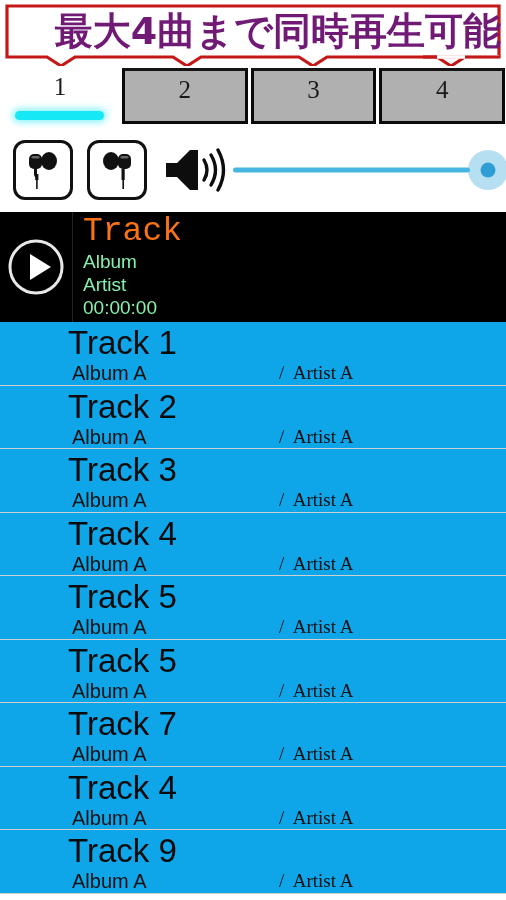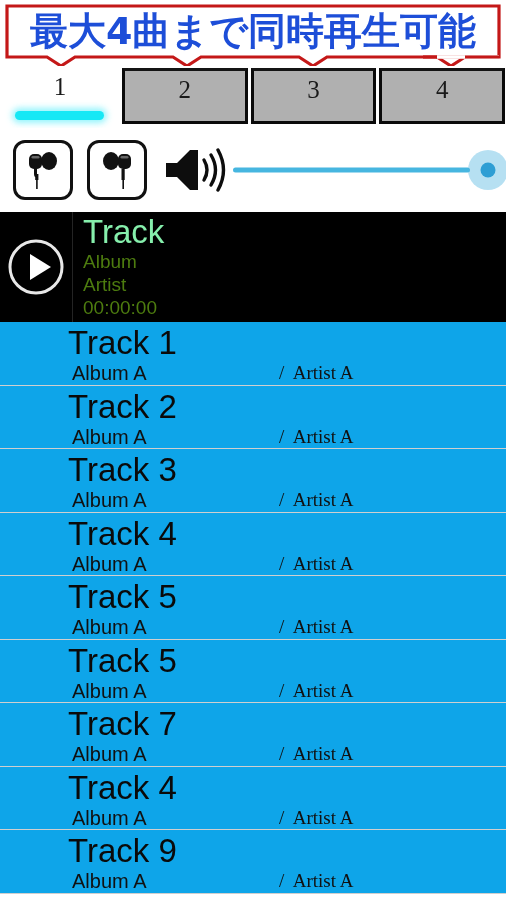--- a/index.html
+++ b/index.html
@@ -40,24 +40,24 @@
     height: 62px;
     display: block;
   }
   .callout-text {
     position: absolute;
     left: 0;
     top: 1px;
     width: 496px;
     height: 56px;
     line-height: 52px;
-    text-align: center;
+    text-align: right;
     font-size: 38px;
     font-weight: bold;
-    color: #1d4ed8;
+    color: #701a75;
     letter-spacing: 0px;
     white-space: nowrap;
     font-family: "DejaVu Sans", "Liberation Sans", sans-serif;
   }
 
   
   .tabbar {
     position: absolute;
     left: 0;
     top: 68px;
@@ -214,28 +214,28 @@
     padding-top: 2px;
     display: flex;
     flex-direction: column;
     justify-content: flex-start;
     color: #f2f03c;
     overflow: hidden;
   }
   .np-title {
     font-size: 33px;
     line-height: 36px;
-    color: #86efac;
-    white-space: nowrap;
-    font-family: Liberation Sans, sans-serif;
+    color: #f97316;
+    white-space: nowrap;
+    font-family: Liberation Mono, monospace;
   }
   .np-sub {
     font-size: 19px;
     line-height: 23px;
-    color: #4d7c0f;
+    color: #86efac;
     white-space: nowrap;
     font-family: "Liberation Sans", sans-serif;
   }
 
   
   .tracklist {
     position: absolute;
     left: 0;
     top: 322px;
     width: 506px;

